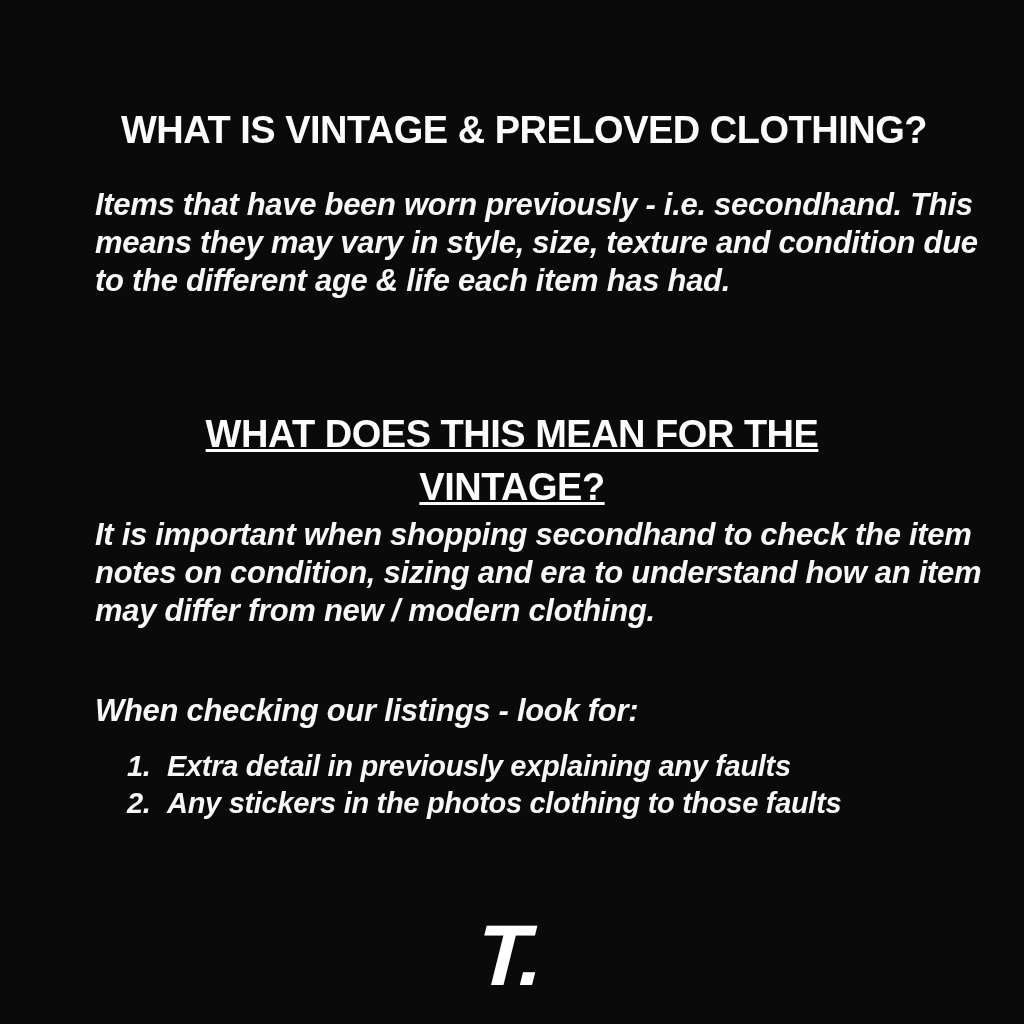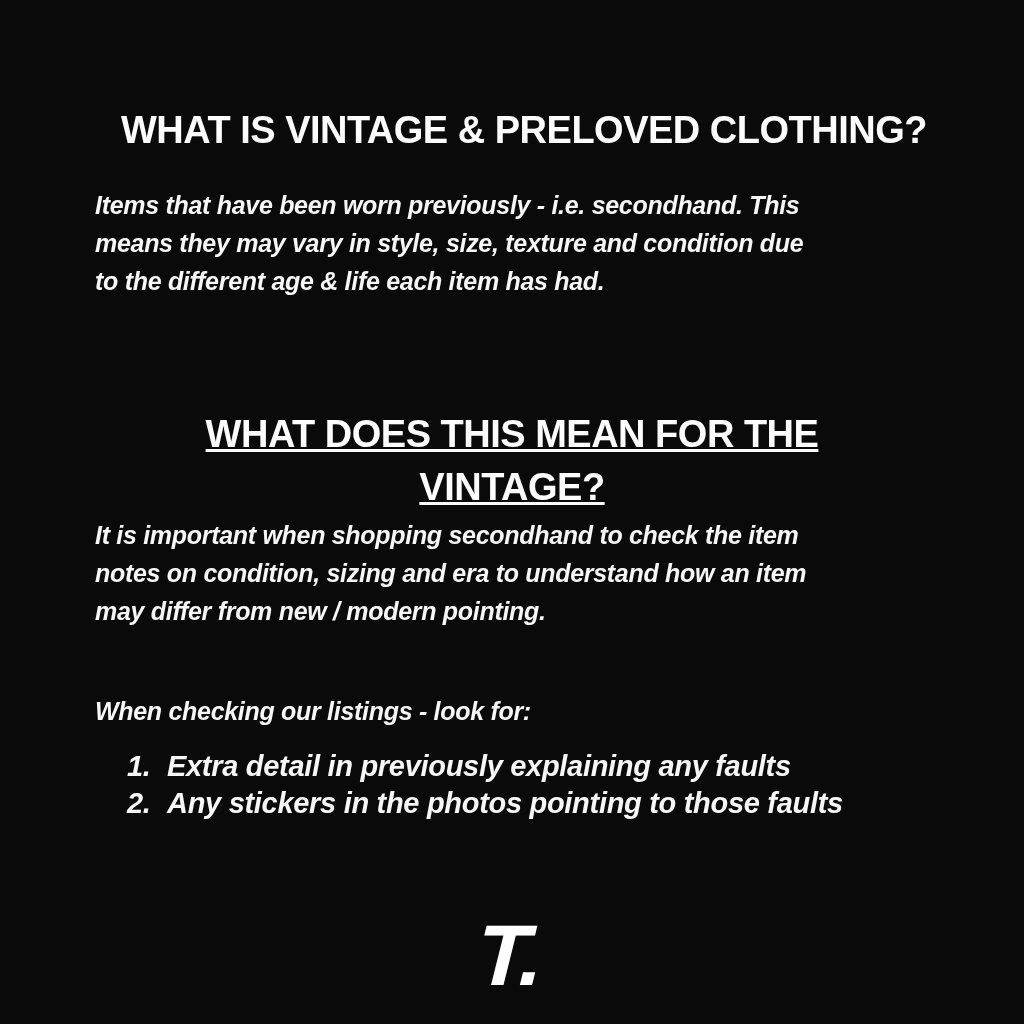--- a/index.html
+++ b/index.html
@@ -33,21 +33,21 @@
     line-height: 53px;
     white-space: normal;
     text-decoration: underline;
   }
   .heading-secondary .hline { display: block; white-space: nowrap; }
   .body-copy {
     position: absolute;
     left: 95px;
     font-weight: bold;
     font-style: italic;
-    font-size: 25px;
+    font-size: 31px;
     line-height: 38px;
     letter-spacing: -0.3px;
     color: #f7f7f7;
   }
   .body-copy .pline { display: block; white-space: nowrap; }
   .para-intro { top: 186px; }
   .para-customer { top: 516px; }
   .leadin { top: 692px; }
   .checklist {
     position: absolute;
@@ -93,31 +93,31 @@
   </div>
 
   <h2 class="heading heading-secondary">
     <span class="hline">WHAT DOES THIS MEAN FOR THE</span>
     <span class="hline">VINTAGE?</span>
   </h2>
 
   <div class="body-copy para-customer">
     <span class="pline">It is important when shopping secondhand to check the item</span>
     <span class="pline">notes on condition, sizing and era to understand how an item</span>
-    <span class="pline">may differ from new / modern pointing.</span>
+    <span class="pline">may differ from new / modern clothing.</span>
   </div>
 
   <div class="body-copy leadin">When checking our listings - look for:</div>
 
   <div class="checklist">
     <div class="check-row">
       <span class="check-num">1.</span>
       <span class="check-text">Extra detail in previously explaining any faults</span>
     </div>
     <div class="check-row">
       <span class="check-num">2.</span>
-      <span class="check-text">Any stickers in the photos pointing to those faults</span>
+      <span class="check-text">Any stickers in the photos clothing to those faults</span>
     </div>
   </div>
 
   <div class="logo">T.</div>
 
 </div>
 
 </body></html>

